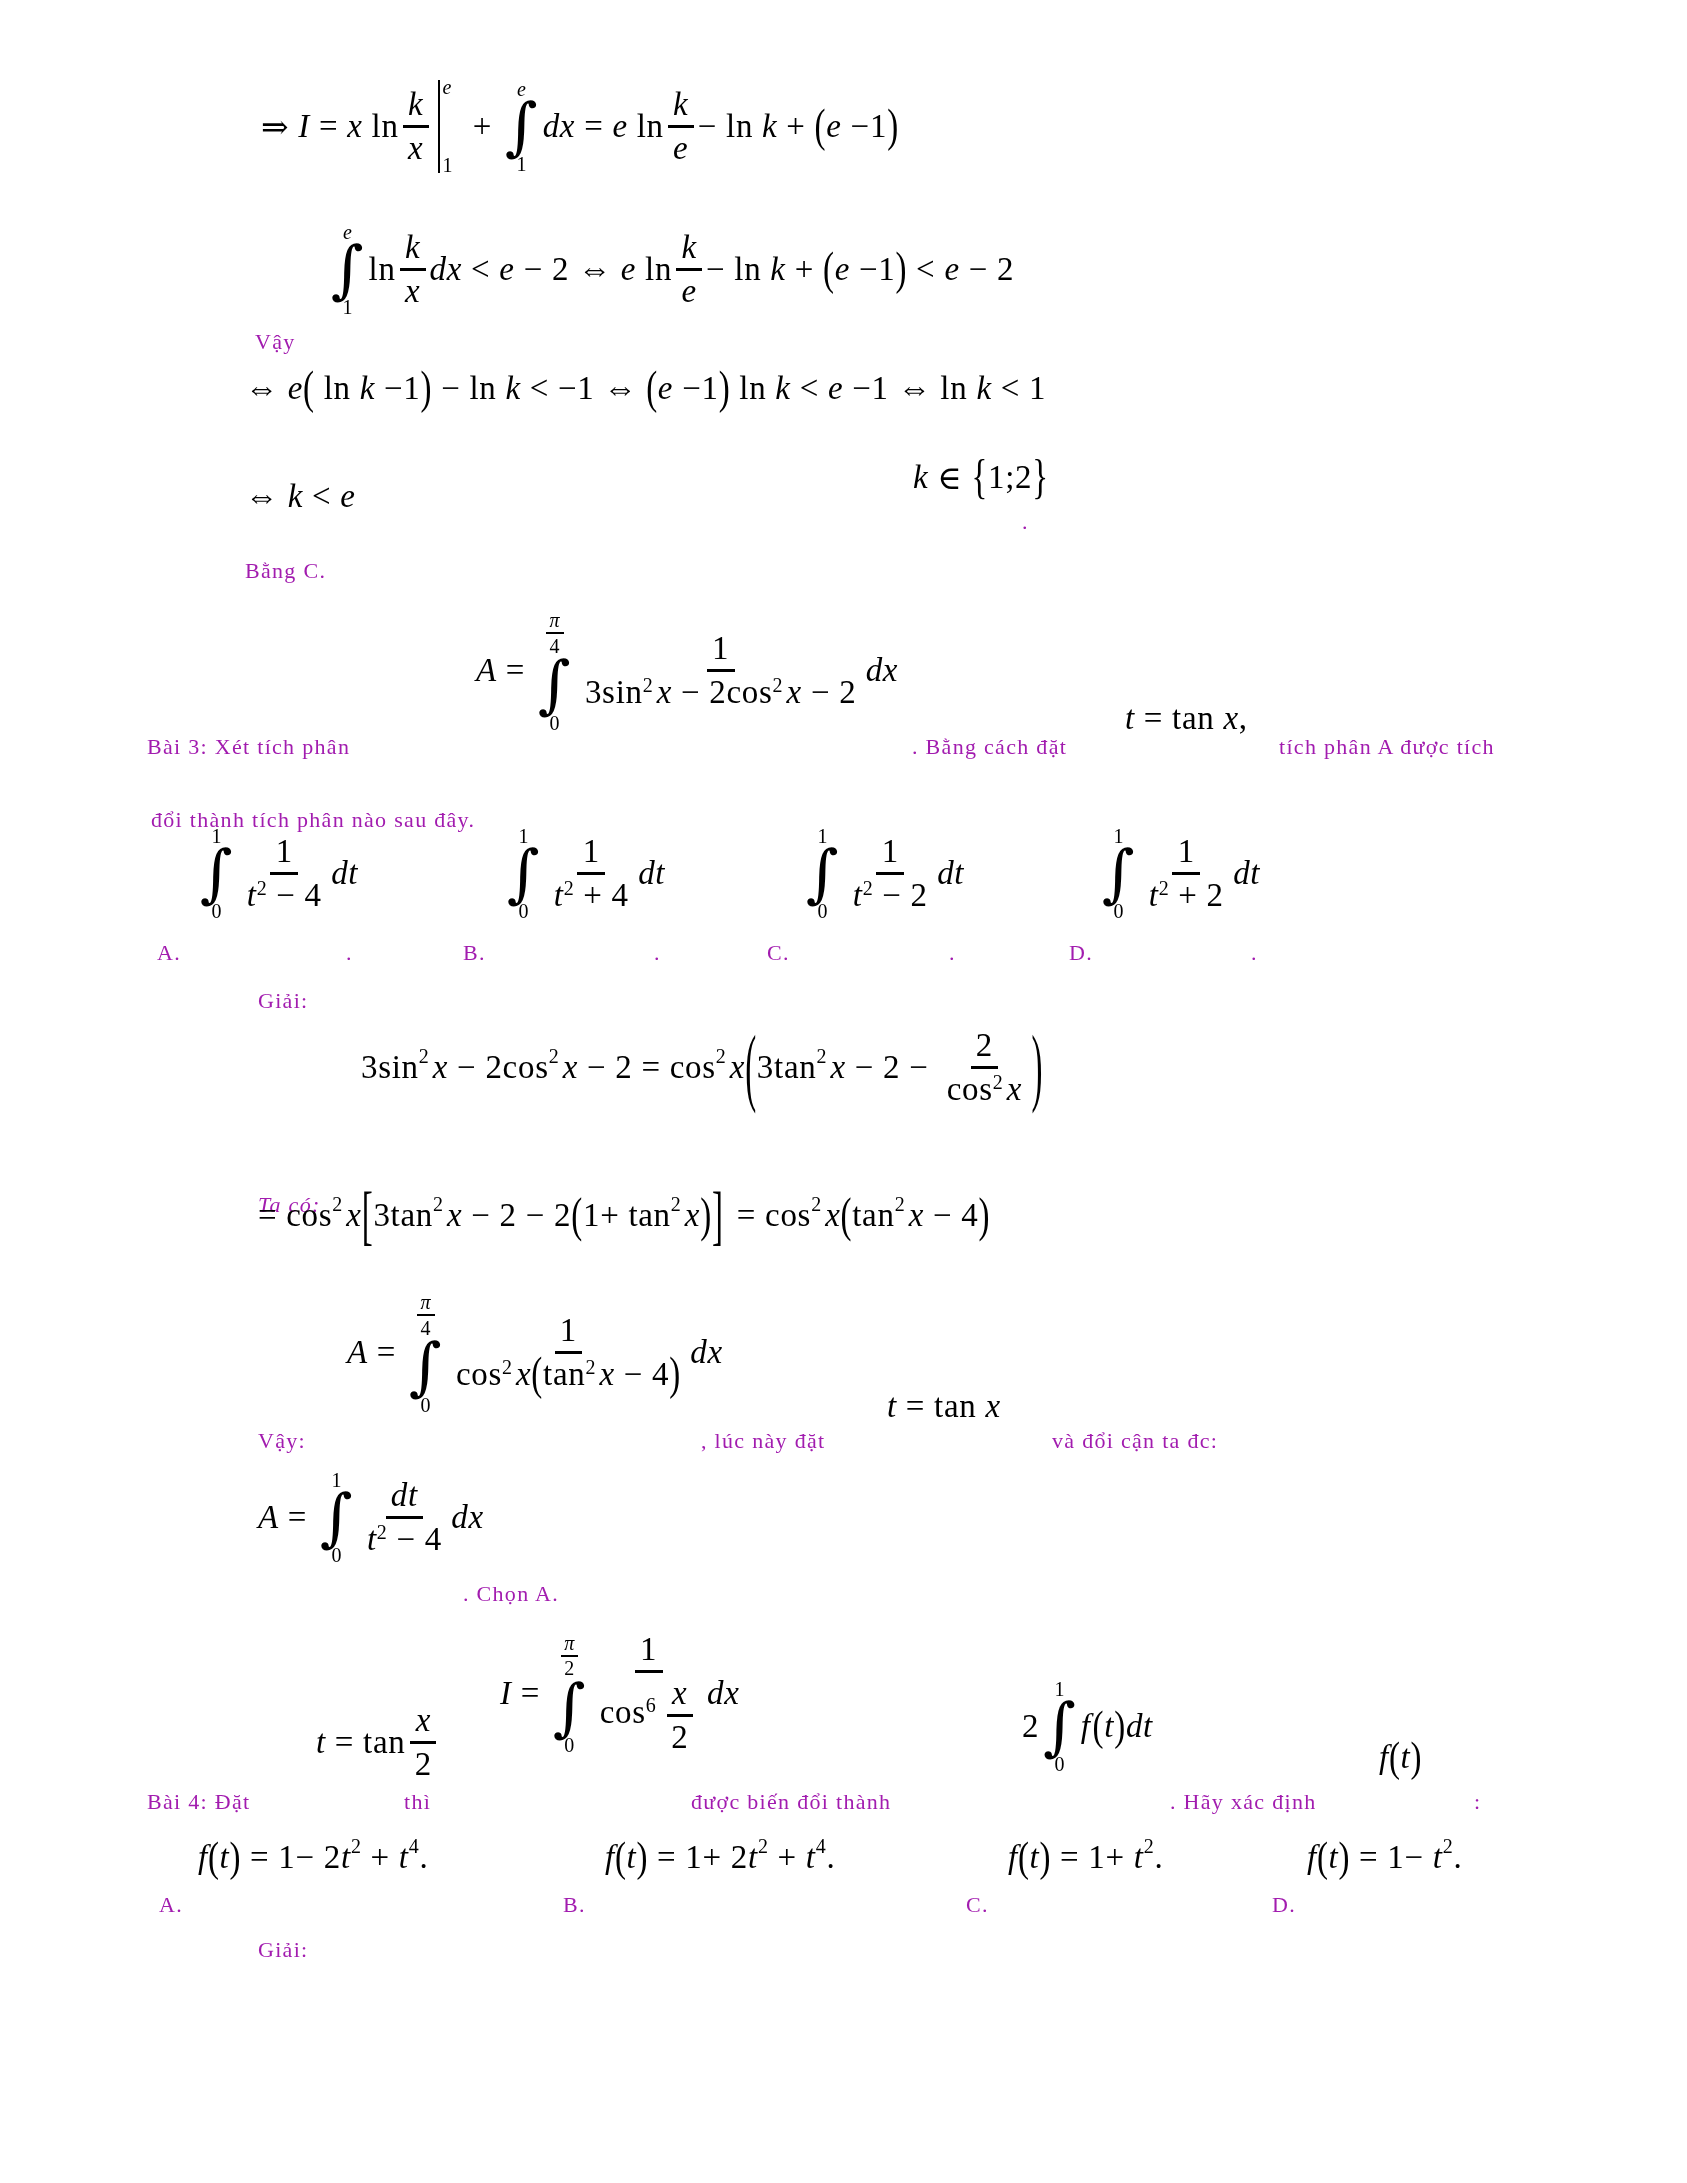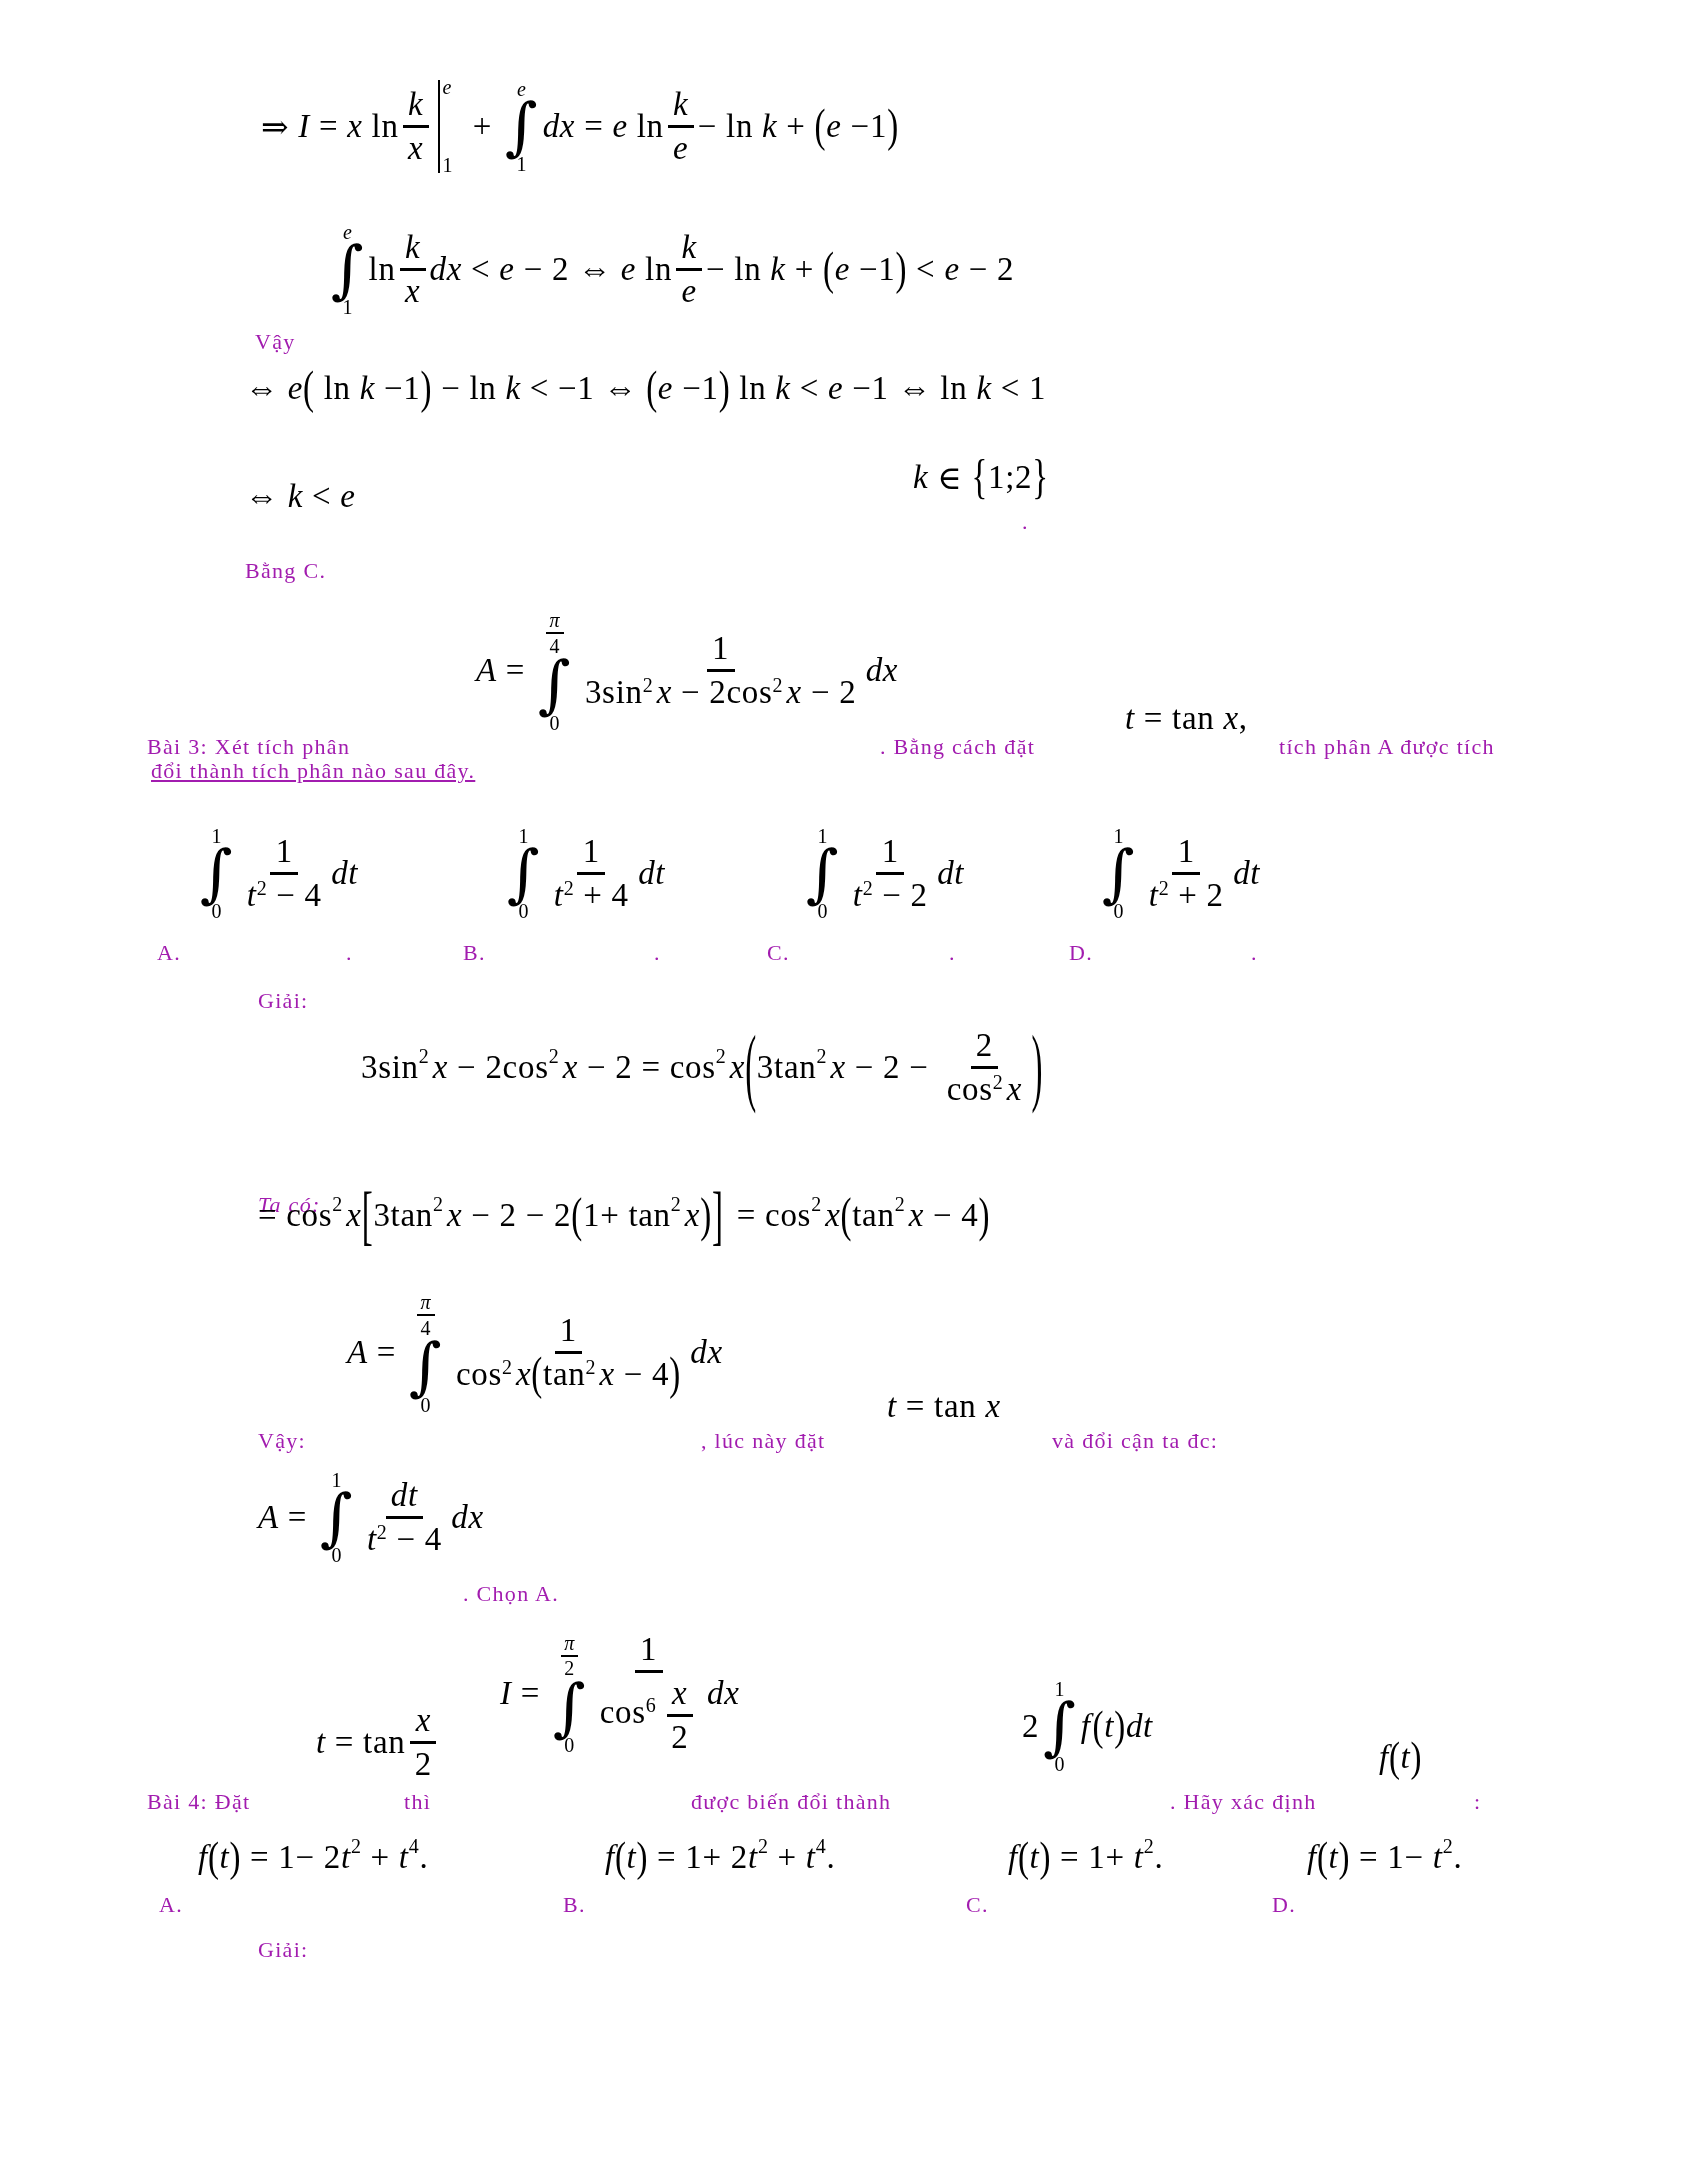--- a/index.html
+++ b/index.html
@@ -39,24 +39,24 @@
   <div class="m" style="left:327px;top:222px;"><span class="mint"><span class="lim"><span class="mi">e</span></span><span class="ig">∫</span><span class="lim"><span class="mr">1</span></span></span><span class="mr">ln</span><span class="mfrac"><span class="num"><span class="mi">k</span></span><span class="den"><span class="mi">x</span></span></span><span class="mi">dx</span><span class="mr"> &lt; </span><span class="mi">e</span><span class="mr"> − 2 ⇔ </span><span class="mi">e</span><span class="mr"> ln</span><span class="mfrac"><span class="num"><span class="mi">k</span></span><span class="den"><span class="mi">e</span></span></span><span class="mr">− ln </span><span class="mi">k</span><span class="mr"> + </span><span class="mbig" style="transform: scaleY(1.4);">(</span><span class="mi">e</span><span class="mr"> −1</span><span class="mbig" style="transform: scaleY(1.4);">)</span><span class="mr"> &lt; </span><span class="mi">e</span><span class="mr"> − 2</span></div>
   <div class="t" style="left:255px;top:329px;">Vậy</div>
   <div class="m" style="left:245px;top:370px;"><span class="mr">⇔ </span><span class="mi">e</span><span class="mbig" style="transform: scaleY(1.4);">(</span><span class="mr"> ln </span><span class="mi">k</span><span class="mr"> −1</span><span class="mbig" style="transform: scaleY(1.4);">)</span><span class="mr"> − ln </span><span class="mi">k</span><span class="mr"> &lt; −1 ⇔ </span><span class="mbig" style="transform: scaleY(1.4);">(</span><span class="mi">e</span><span class="mr"> −1</span><span class="mbig" style="transform: scaleY(1.4);">)</span><span class="mr"> ln </span><span class="mi">k</span><span class="mr"> &lt; </span><span class="mi">e</span><span class="mr"> −1 ⇔ ln </span><span class="mi">k</span><span class="mr"> &lt; 1</span></div>
   <div class="m" style="left:245px;top:478px;"><span class="mr">⇔ </span><span class="mi">k</span><span class="mr"> &lt; </span><span class="mi">e</span></div>
   <div class="m" style="left:913px;top:458px;"><span class="mi">k</span><span class="mr"> ∈ </span><span class="mbig" style="transform: scaleY(1.5);">{</span><span class="mr">1;2</span><span class="mbig" style="transform: scaleY(1.5);">}</span></div>
   <div class="t" style="left:1022px;top:509px;">.</div>
   <div class="t" style="left:245px;top:558px;">Bằng C.</div>
 
   <div class="m" style="left:476px;top:609px;"><span class="mi">A</span><span class="mr"> = </span><span class="mint"><span class="lim"><span class="mfrac small"><span class="num"><span class="mi">π</span></span><span class="den"><span class="mr">4</span></span></span></span><span class="ig">∫</span><span class="lim"><span class="mr">0</span></span></span><span class="mfrac"><span class="num"><span class="mr">1</span></span><span class="den"><span class="mr">3sin</span><span class="msup">2</span><span class="msp" style="width: 3.3px;"></span><span class="mi">x</span><span class="mr"> − 2cos</span><span class="msup">2</span><span class="msp" style="width: 3.3px;"></span><span class="mi">x</span><span class="mr"> − 2</span></span></span><span class="mi">dx</span></div>
   <div class="t" style="left:147px;top:734px;">Bài 3: Xét tích phân</div>
-  <div class="t" style="left:880px;top:734px;">. Bằng cách đặt</div>
+  <div class="t" style="left:912px;top:734px;">. Bằng cách đặt</div>
   <div class="m" style="left:1125px;top:700px;"><span class="mi">t</span><span class="mr"> = tan </span><span class="mi">x</span><span class="mr">,</span></div>
   <div class="t" style="left:1279px;top:734px;">tích phân A được tích</div>
-  <div class="t" style="left:151px;top:758px;text-decoration:underline;">đổi thành tích phân nào sau đây.</div>
+  <div class="t" style="left:151px;top:807px;">đổi thành tích phân nào sau đây.</div>
 
   <div class="m" style="left:196px;top:826px;"><span class="mint"><span class="lim"><span class="mr">1</span></span><span class="ig">∫</span><span class="lim"><span class="mr">0</span></span></span><span class="mfrac"><span class="num"><span class="mr">1</span></span><span class="den"><span class="mi">t</span><span class="msup">2</span><span class="mr"> − 4</span></span></span><span class="mi">dt</span></div>
   <div class="m" style="left:503px;top:826px;"><span class="mint"><span class="lim"><span class="mr">1</span></span><span class="ig">∫</span><span class="lim"><span class="mr">0</span></span></span><span class="mfrac"><span class="num"><span class="mr">1</span></span><span class="den"><span class="mi">t</span><span class="msup">2</span><span class="mr"> + 4</span></span></span><span class="mi">dt</span></div>
   <div class="m" style="left:802px;top:826px;"><span class="mint"><span class="lim"><span class="mr">1</span></span><span class="ig">∫</span><span class="lim"><span class="mr">0</span></span></span><span class="mfrac"><span class="num"><span class="mr">1</span></span><span class="den"><span class="mi">t</span><span class="msup">2</span><span class="mr"> − 2</span></span></span><span class="mi">dt</span></div>
   <div class="m" style="left:1098px;top:826px;"><span class="mint"><span class="lim"><span class="mr">1</span></span><span class="ig">∫</span><span class="lim"><span class="mr">0</span></span></span><span class="mfrac"><span class="num"><span class="mr">1</span></span><span class="den"><span class="mi">t</span><span class="msup">2</span><span class="mr"> + 2</span></span></span><span class="mi">dt</span></div>
 
   <div class="t" style="left:157px;top:940px;">A.</div>
   <div class="t" style="left:346px;top:940px;">.</div>
   <div class="t" style="left:463px;top:940px;">B.</div>
   <div class="t" style="left:654px;top:940px;">.</div>

